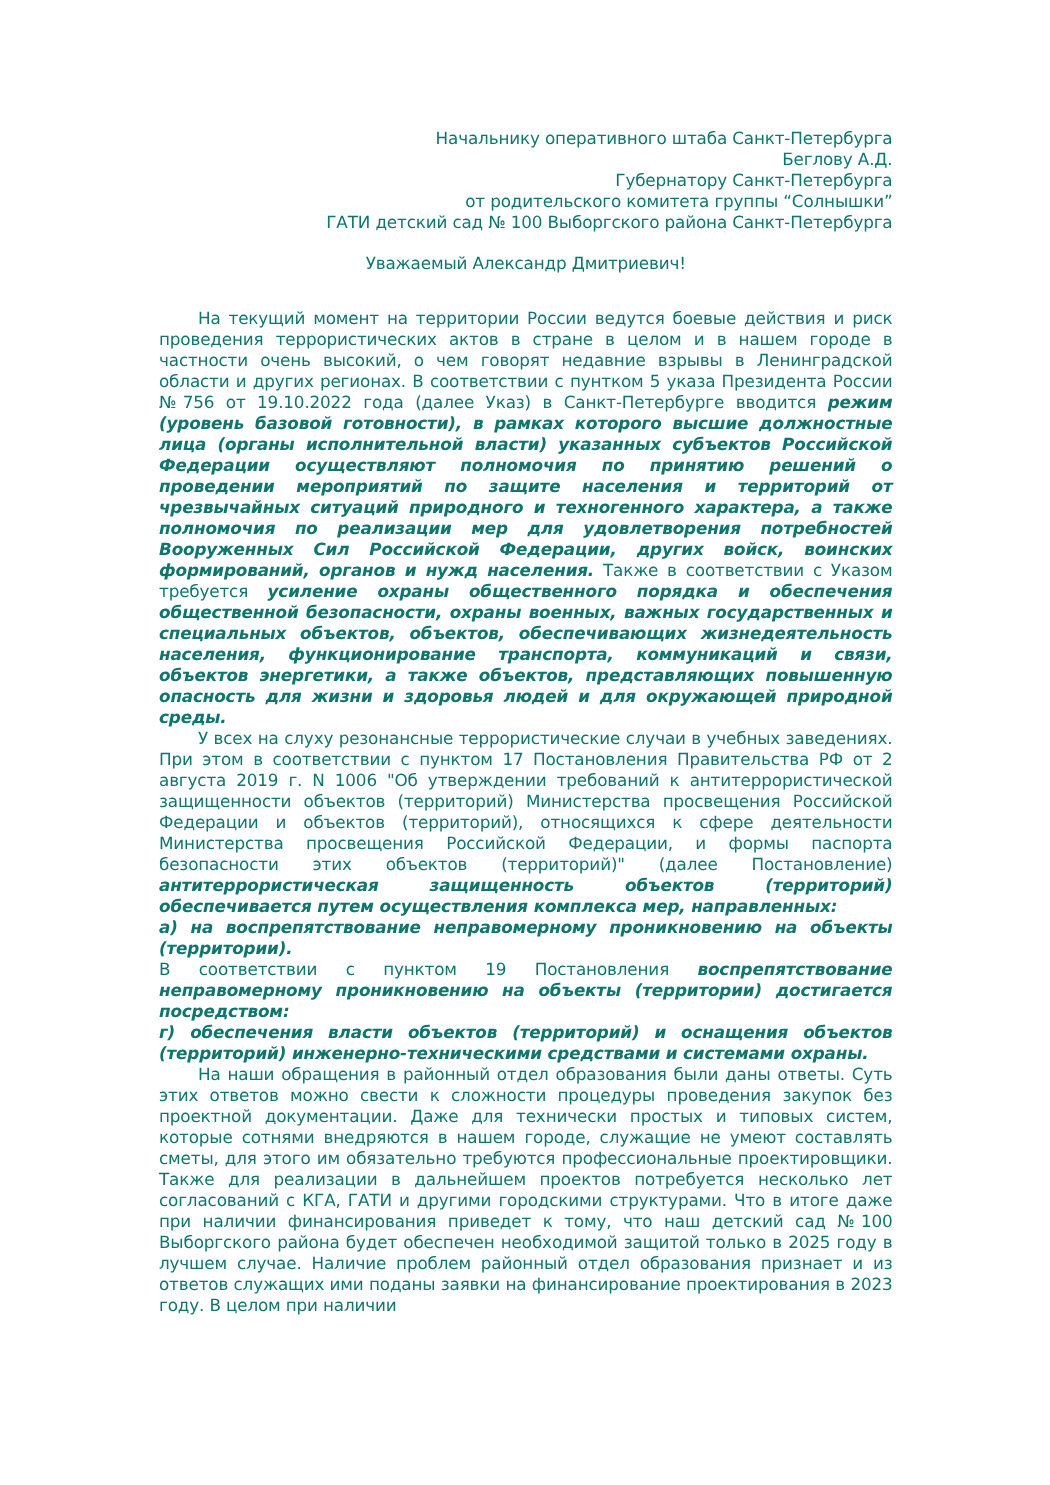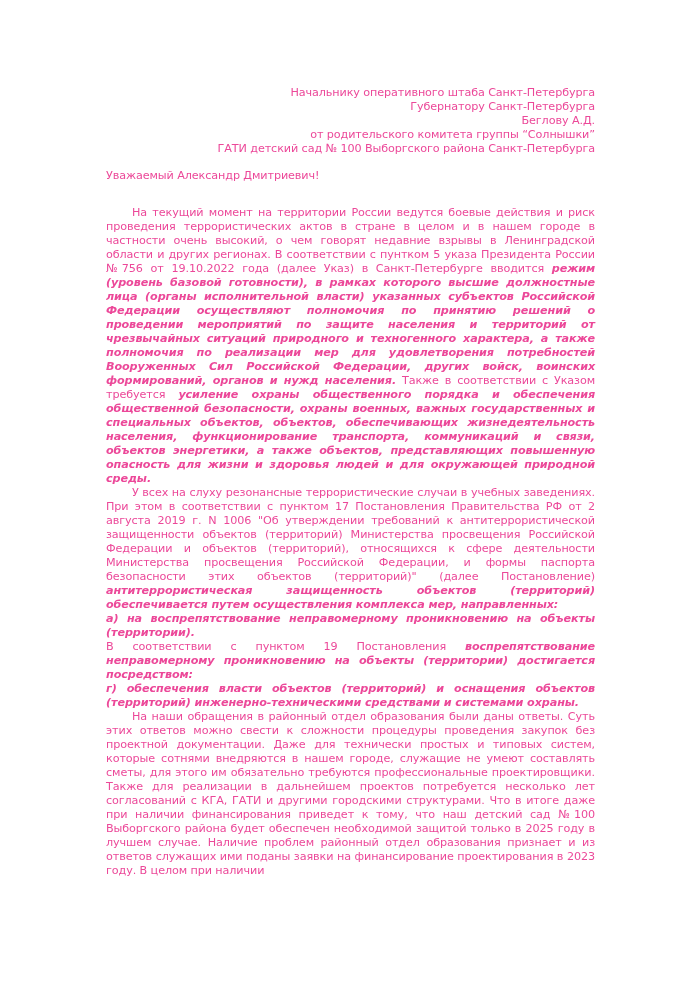--- a/index.html
+++ b/index.html
@@ -7,39 +7,39 @@
     padding: 0;
     background: #ffffff;
   }
   .page {
     position: relative;
     width: 676px;
     height: 990px;
     background: #ffffff;
     overflow: hidden;
     font-family: "DejaVu Sans", sans-serif;
-    color: #ec4899;
+    color: #0f766e;
   }
   .content {
     position: absolute;
     left: 106px;
     top: 86px;
     width: 489px;
     font-size: 11.2px;
     line-height: 14px;
     letter-spacing: -0.1px;
   }
   .recipient {
     text-align: right;
   }
   .recipient .line {
     white-space: nowrap;
   }
   .salutation {
-    text-align: left;
+    text-align: center;
     margin: 13px 0 0 0;
   }
   p.body {
     margin: 0;
     text-align: justify;
   }
   p.body.first {
     margin-top: 23px;
   }
   .indent {
@@ -51,22 +51,22 @@
   }
 </style>
 </head>
 <body>
 
 <div class="page">
   <div class="content">
 
     <div class="recipient">
       <div class="line">Начальнику оперативного штаба Санкт-Петербурга</div>
+      <div class="line">Беглову А.Д.</div>
       <div class="line">Губернатору Санкт-Петербурга</div>
-      <div class="line">Беглову А.Д.</div>
       <div class="line">от родительского комитета группы “Солнышки”</div>
       <div class="line">ГАТИ детский сад № 100 Выборгского района Санкт-Петербурга</div>
     </div>
 
     <p class="salutation">Уважаемый Александр Дмитриевич!</p>
 
     <p class="body first indent"><span>На текущий момент на территории России ведутся боевые действия и риск проведения террористических актов в стране в целом и в нашем городе в частности очень высокий, о чем говорят недавние взрывы в Ленинградской области и других регионах. В соответствии с пунтком 5 указа Президента России №756 от 19.10.2022 года (далее Указ) в Санкт-Петербурге вводится </span><span class="em">режим (уровень базовой готовности), в рамках которого высшие должностные лица (органы исполнительной власти) указанных субъектов Российской Федерации осуществляют полномочия по принятию решений о проведении мероприятий по защите населения и территорий от чрезвычайных ситуаций природного и техногенного характера, а также полномочия по реализации мер для удовлетворения потребностей Вооруженных Сил Российской Федерации, других войск, воинских формирований, органов и нужд населения.</span><span> Также в соответствии с Указом требуется </span><span class="em">усиление охраны общественного порядка и обеспечения общественной безопасности, охраны военных, важных государственных и специальных объектов, объектов, обеспечивающих жизнедеятельность населения, функционирование транспорта, коммуникаций и связи, объектов энергетики, а также объектов, представляющих повышенную опасность для жизни и здоровья людей и для окружающей природной среды.</span></p>
 
     <p class="body indent"><span>У всех на слуху резонансные террористические случаи в учебных заведениях. При этом в соответствии с  пунктом 17 Постановления Правительства РФ от 2 августа 2019 г. N 1006 "Об утверждении требований к антитеррористической защищенности объектов (территорий) Министерства просвещения Российской Федерации и объектов (территорий), относящихся к сфере деятельности Министерства просвещения Российской Федерации, и формы паспорта безопасности этих объектов (территорий)" (далее Постановление) </span><span class="em">антитеррористическая защищенность объектов (территорий) обеспечивается путем осуществления комплекса мер, направленных:</span></p>
 

